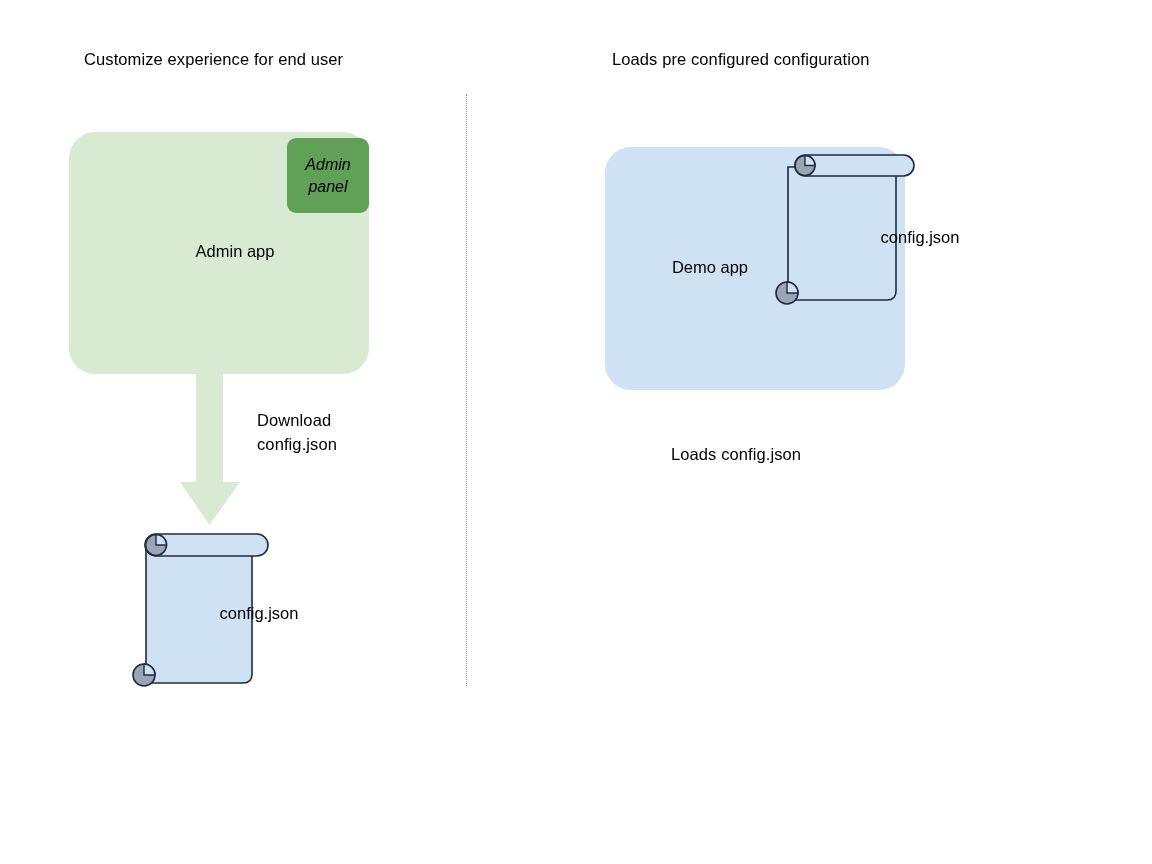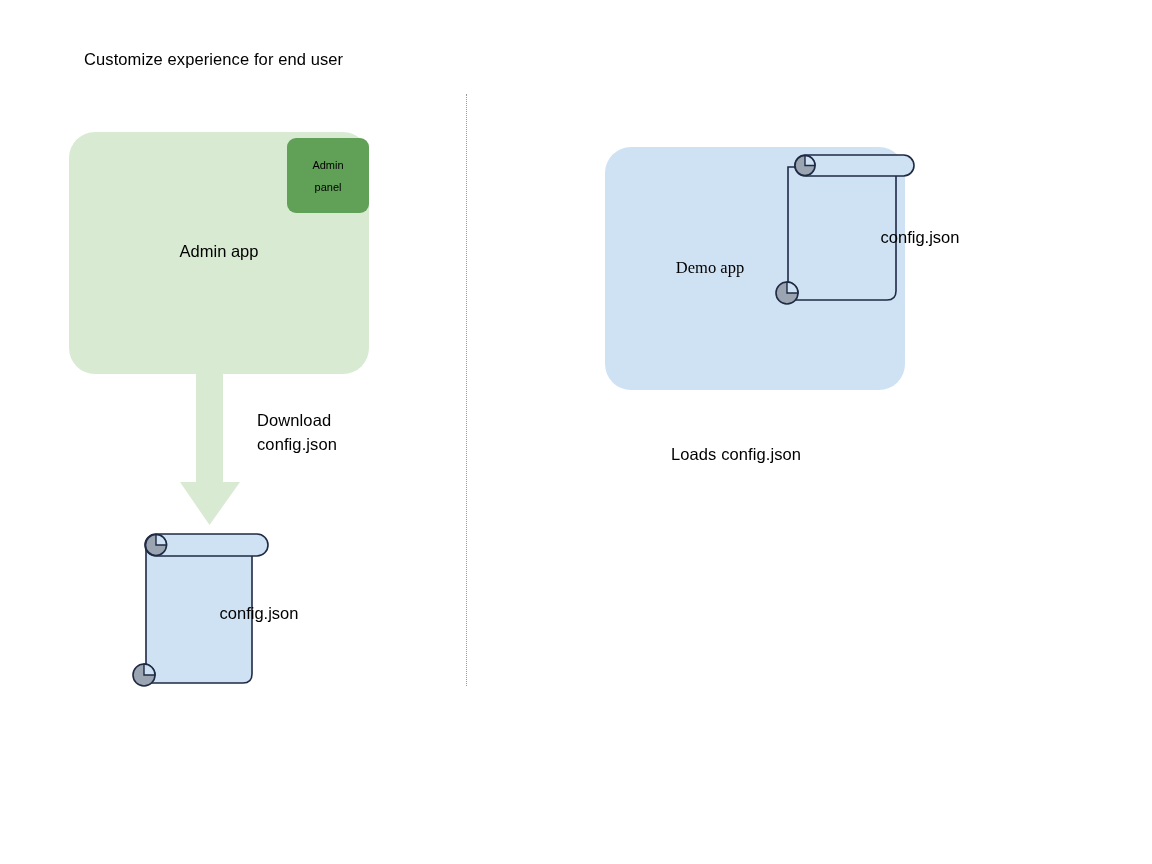--- a/index.html
+++ b/index.html
@@ -49,39 +49,41 @@
     border-radius: 26px;
   }
   #admin-app-label {
     position: absolute;
     left: 0;
     top: 110px;
     width: 300px;
     text-align: center;
     font-size: 16.5px;
     color: #000;
+    padding-left: 16px;
   }
   #admin-panel-box {
     position: absolute;
     left: 279px;
     top: 138px;
     width: 82px;
     height: 75px;
     background: #60a057;
     border-radius: 9px;
     display: flex;
     align-items: center;
     justify-content: center;
   }
   #admin-panel-label {
-    font-size: 11px;
+    font-size: 16px;
     line-height: 22px;
     color: #000;
     text-align: center;
     white-space: pre-line;
+    font-style: italic;
   }
   
   #download-arrow {
     position: absolute;
     left: 172px;
     top: 372px;
     width: 64px;
     height: 155px;
   }
   #download-arrow-label {
@@ -101,21 +103,20 @@
     border-radius: 26px;
   }
   #demo-app-label {
     position: absolute;
     left: 0;
     top: 111px;
     width: 210px;
     text-align: center;
     font-size: 16.5px;
     color: #000;
-    font-family: Liberation Serif, serif;
   }
   #loads-config-label {
     left: 627px;
     top: 443px;
     margin-left: 36px;
   }
   
   .scroll-doc {
     position: absolute;
   }
@@ -159,20 +160,21 @@
     border-left: 1px dotted #9a9a9a;
   }
 </style>
 </head>
 <body>
 
 <div class="canvas">
 
   <div class="label" id="heading-left">Customize experience for end user</div>
 
+  <div class="label" id="heading-right">Loads pre configured configuration</div>
 
   <div id="section-divider"></div>
 
   <div id="admin-app-card">
     <div id="admin-app-label">Admin app</div>
   </div>
 
   <div id="admin-panel-box">
     <div id="admin-panel-label">Admin
 panel</div>

